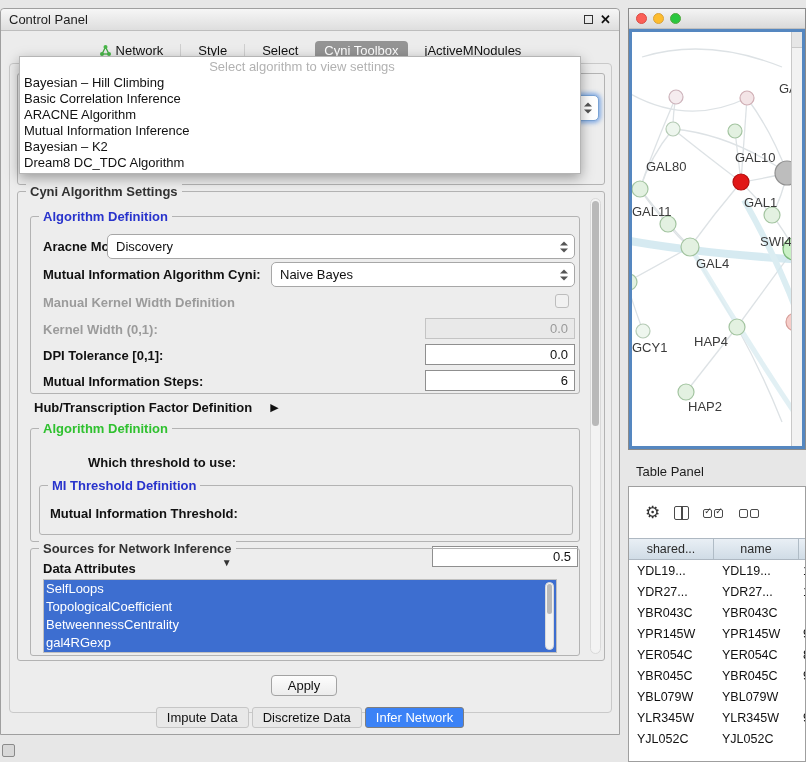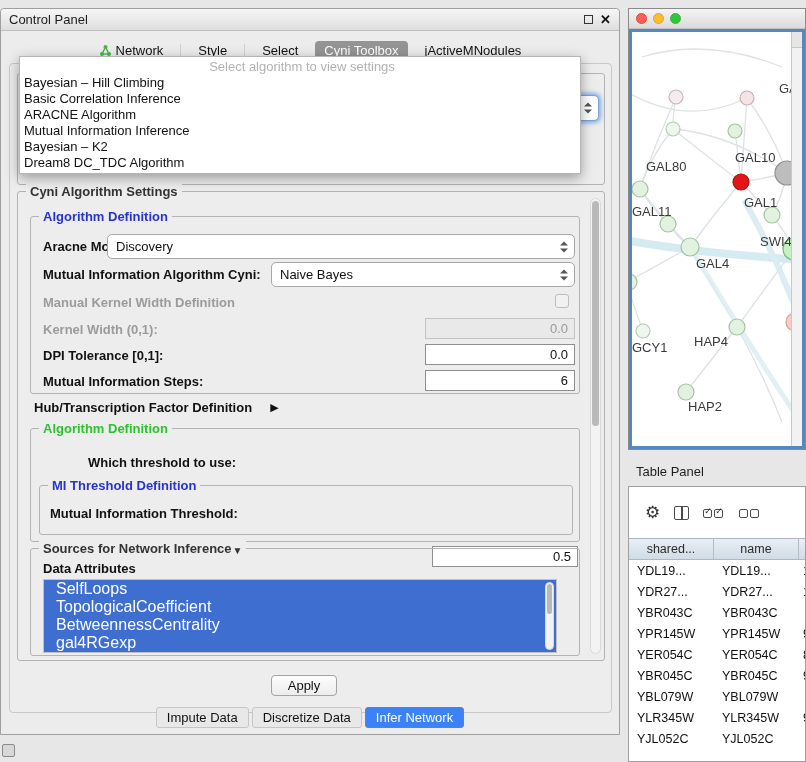--- a/index.html
+++ b/index.html
@@ -48,21 +48,21 @@
 
   
   #algo-combo { left:26px; top:86px; width:572px; height:26px; border:1px solid #7aa3d4; box-shadow:0 0 4px 2px rgba(96,150,225,.75); }
 
   
   .v-track { background:#f3f3f3; border:1px solid #d9d9d9; border-radius:6px; }
   .v-thumb { position:absolute; left:1px; width:7px; background:#b9b9b9; border-radius:4px; }
 
   
   #attr-list { background:#fff; border:1px solid #c0c0c0; }
-  .list-item { height:18px; line-height:18px; font-size:16px; padding-left:12px; color:#111; }
+  .list-item { height:18px; line-height:18px; font-size:13px; padding-left:2px; color:#111; }
   .list-item.selected { background:#3d6ed0; color:#fff; }
 
   .btn { background:linear-gradient(#fdfdfd,#ececec); border:1px solid #a3a3a3; border-radius:4px; font-size:13px; color:#111; text-align:center; line-height:19px; }
 
   #bottom-tabs { left:0; top:698px; width:100%; display:flex; justify-content:center; gap:3px; }
   .btab { font-size:13px; padding:2px 10px; border-radius:3px; background:#e8e8e8; border:1px solid #c6c6c6; color:#111; }
   .btab.selected { background:#3b82f6; border-color:#7e7e7e; color:#fff; }
 
   
   #net-window { left:628px; top:8px; width:178px; height:442px; background:#fff; border:1px solid #8a8a8a; }
@@ -197,21 +197,21 @@
         <div class="abs lbl" style="left:57px; top:26px;">Which threshold to use:</div>
 
         <div class="abs group" style="left:8px; top:56px; width:534px; height:50px;">
           <div class="gtitle blue">MI Threshold Definition</div>
           <div class="abs lbl" style="left:10px; top:20px;">Mutual Information Threshold:</div>
           <div class="abs field" style="left:392px; top:16px; width:146px; height:21px;margin-top:44px;">0.5</div>
         </div>
       </div>
 
       <div class="abs group" style="left:12px; top:356px; width:550px; height:108px;">
-        <div class="gtitle" style="display:flex; gap:1px; align-items:flex-end;">
+        <div class="gtitle" style="display:flex; gap:1px; align-items:flex-end;flex-direction:column;">
           <span>Sources for Network Inference</span>
           <span style="font-size:10px;">▼</span>
         </div>
         <div class="abs lbl" style="left:12px; top:12px;">Data Attributes</div>
         <div id="attr-list" class="abs" style="left:12px; top:30px; width:514px; height:74px;">
           <div class="list-item selected">SelfLoops</div>
           <div class="list-item selected">TopologicalCoefficient</div>
           <div class="list-item selected">BetweennessCentrality</div>
           <div class="list-item selected">gal4RGexp</div>
           <div class="abs v-track" style="right:2px; top:2px; width:9px; height:68px;">

